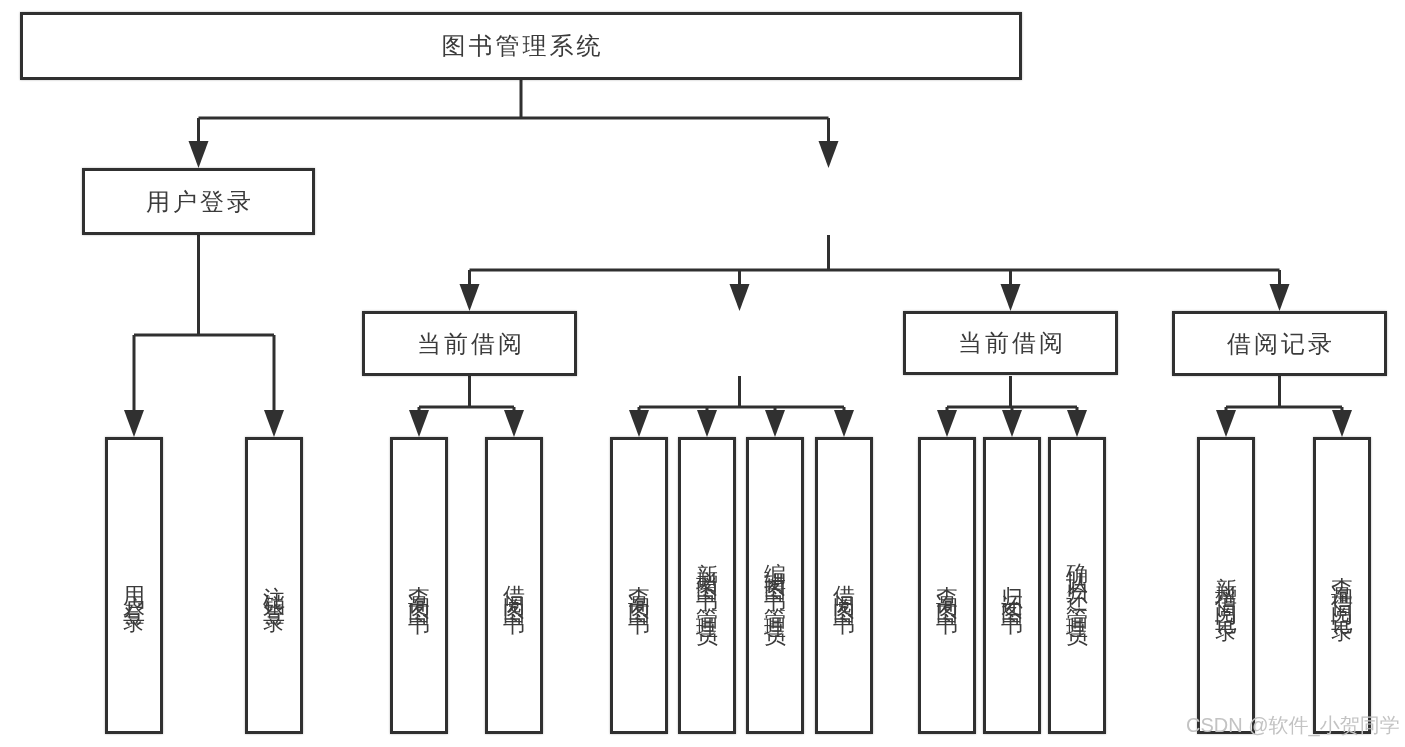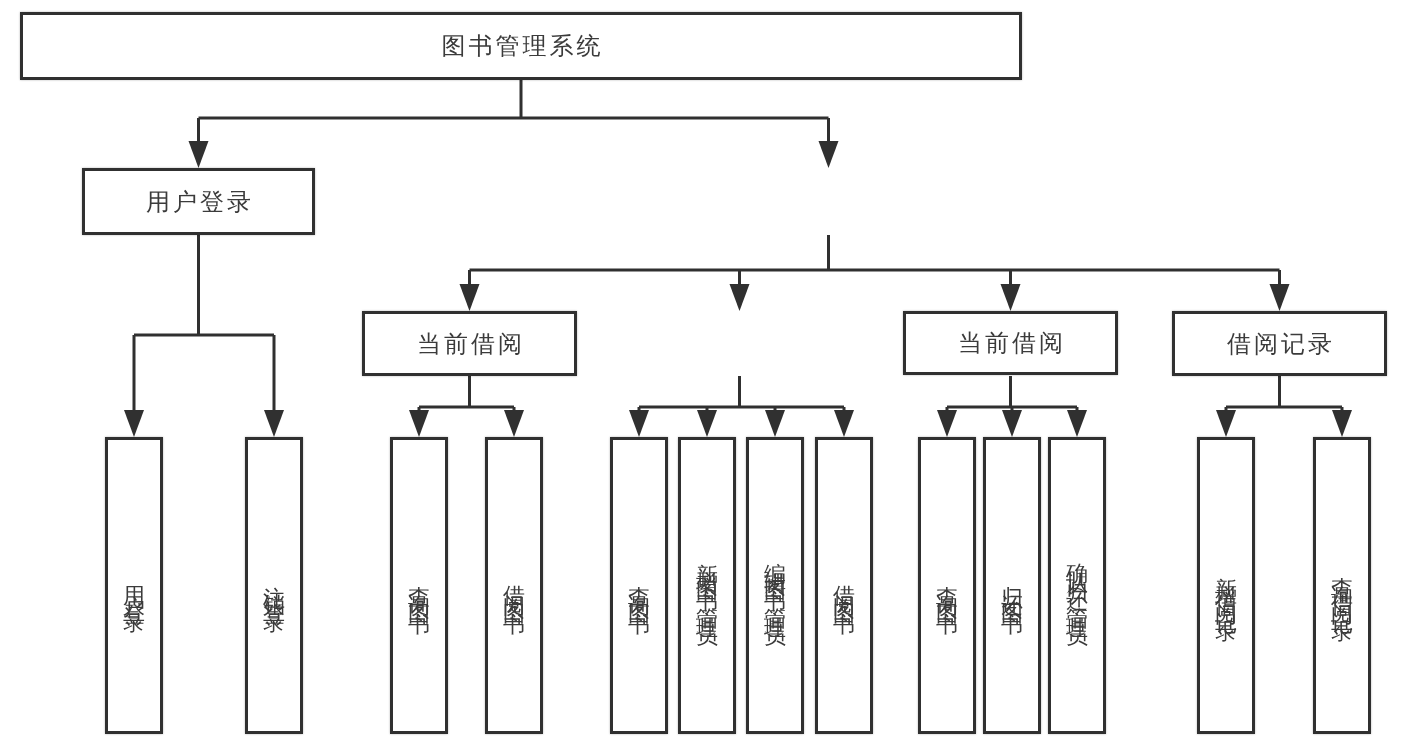--- a/index.html
+++ b/index.html
@@ -139,14 +139,15 @@
   <div class="node vbox" style="left:746px;top:437px;width:58px;height:297px">编辑图书（管理员）</div>
   <div class="node vbox" style="left:815px;top:437px;width:58px;height:297px">借阅图书</div>
 
   <div class="node vbox" style="left:918px;top:437px;width:58px;height:297px">查询图书</div>
   <div class="node vbox" style="left:983px;top:437px;width:58px;height:297px">归还图书</div>
   <div class="node vbox" style="left:1048px;top:437px;width:58px;height:297px">确认归还（管理员）</div>
 
   <div class="node vbox" style="left:1197px;top:437px;width:58px;height:297px">新增借阅记录</div>
   <div class="node vbox" style="left:1313px;top:437px;width:58px;height:297px">查询借阅记录</div>
 
+  <div class="watermark">CSDN @软件_小贺同学</div>
 
 </div>
 
 </body></html>

